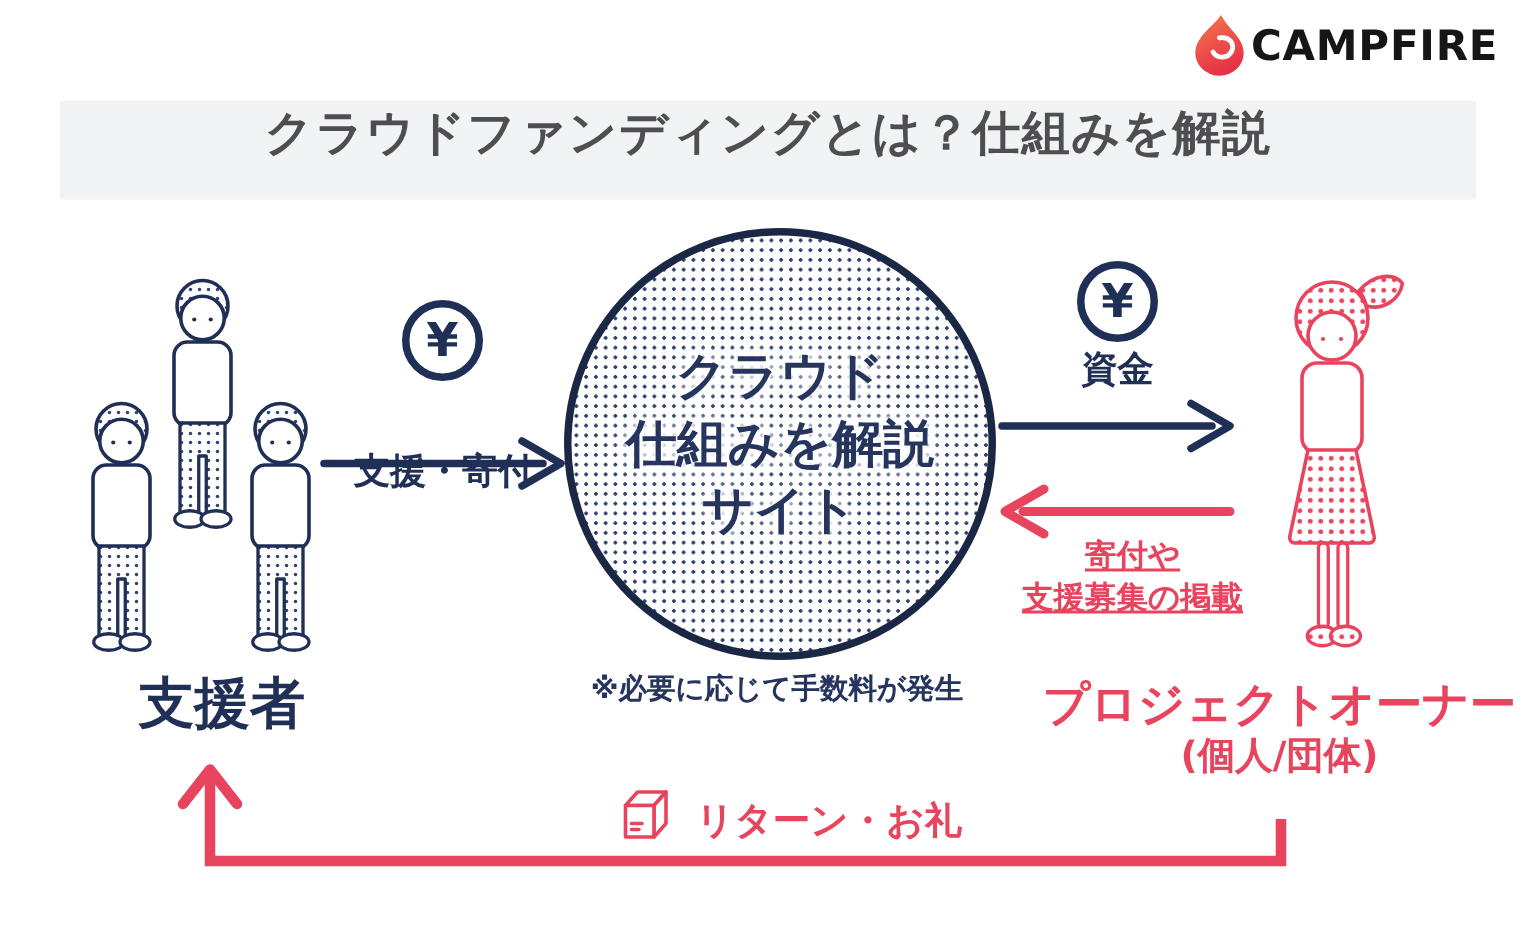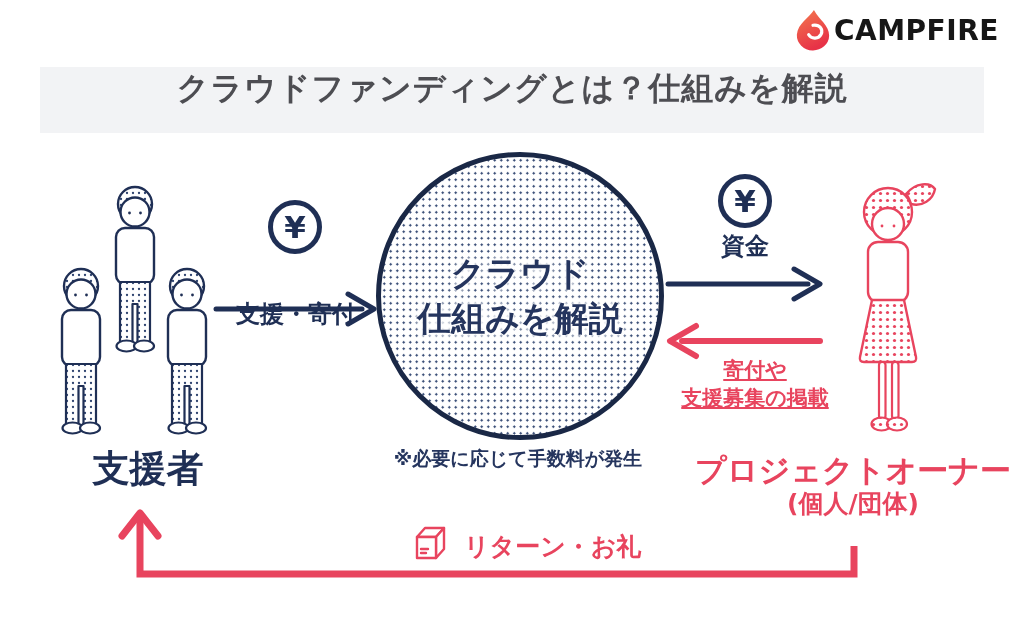--- a/index.html
+++ b/index.html
@@ -64,20 +64,21 @@
   </div>
 
   <div class="banner">
     <h1>クラウドファンディングとは？仕組みを解説</h1>
   </div>
 
   <div class="circle">
     <div class="circle-label">
       <span>クラウド</span><br>
       <span>仕組みを解説</span><br>
+      <span>サイト</span>
     </div>
   </div>
 
   <svg class="layer" width="1024" height="620" viewBox="0 0 1024 620">
     <defs>
       <pattern id="navyDots" width="6" height="6" patternUnits="userSpaceOnUse">
         <rect width="6" height="6" fill="#ffffff"></rect>
         <circle cx="3" cy="3" r="1.15" fill="#2E436F"></circle>
       </pattern>
       <pattern id="pinkDots" width="7" height="7" patternUnits="userSpaceOnUse">

